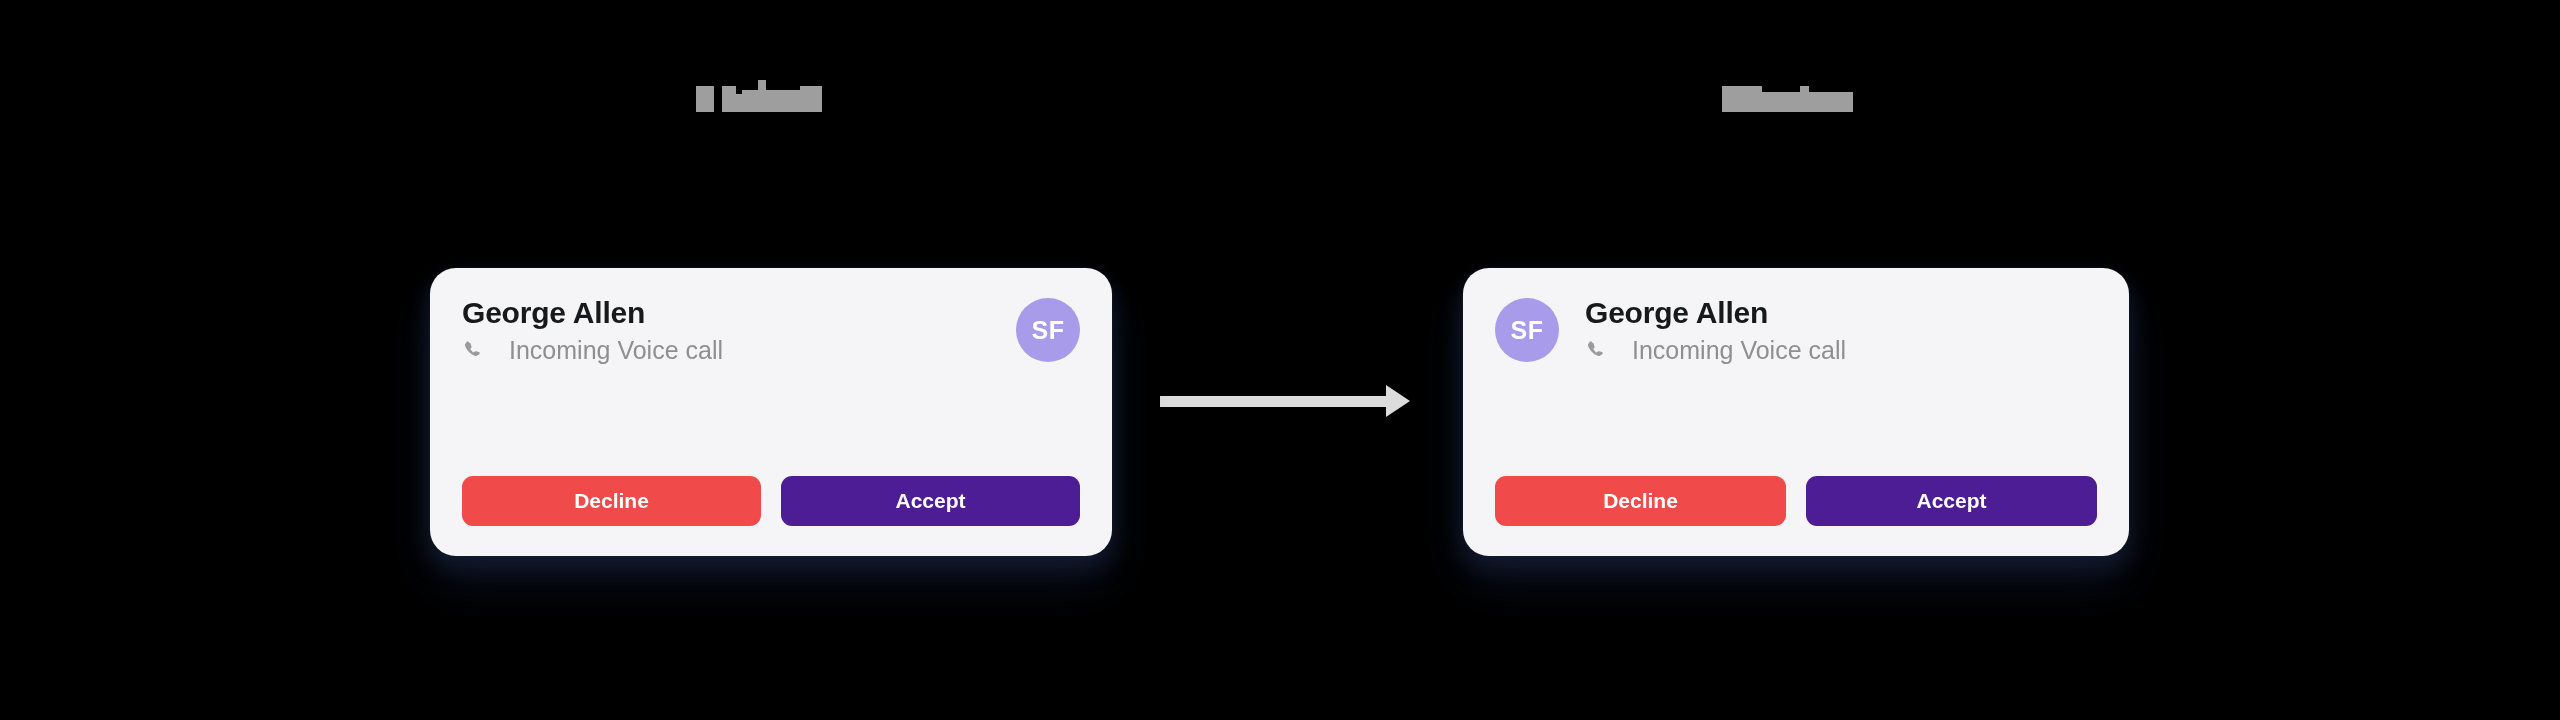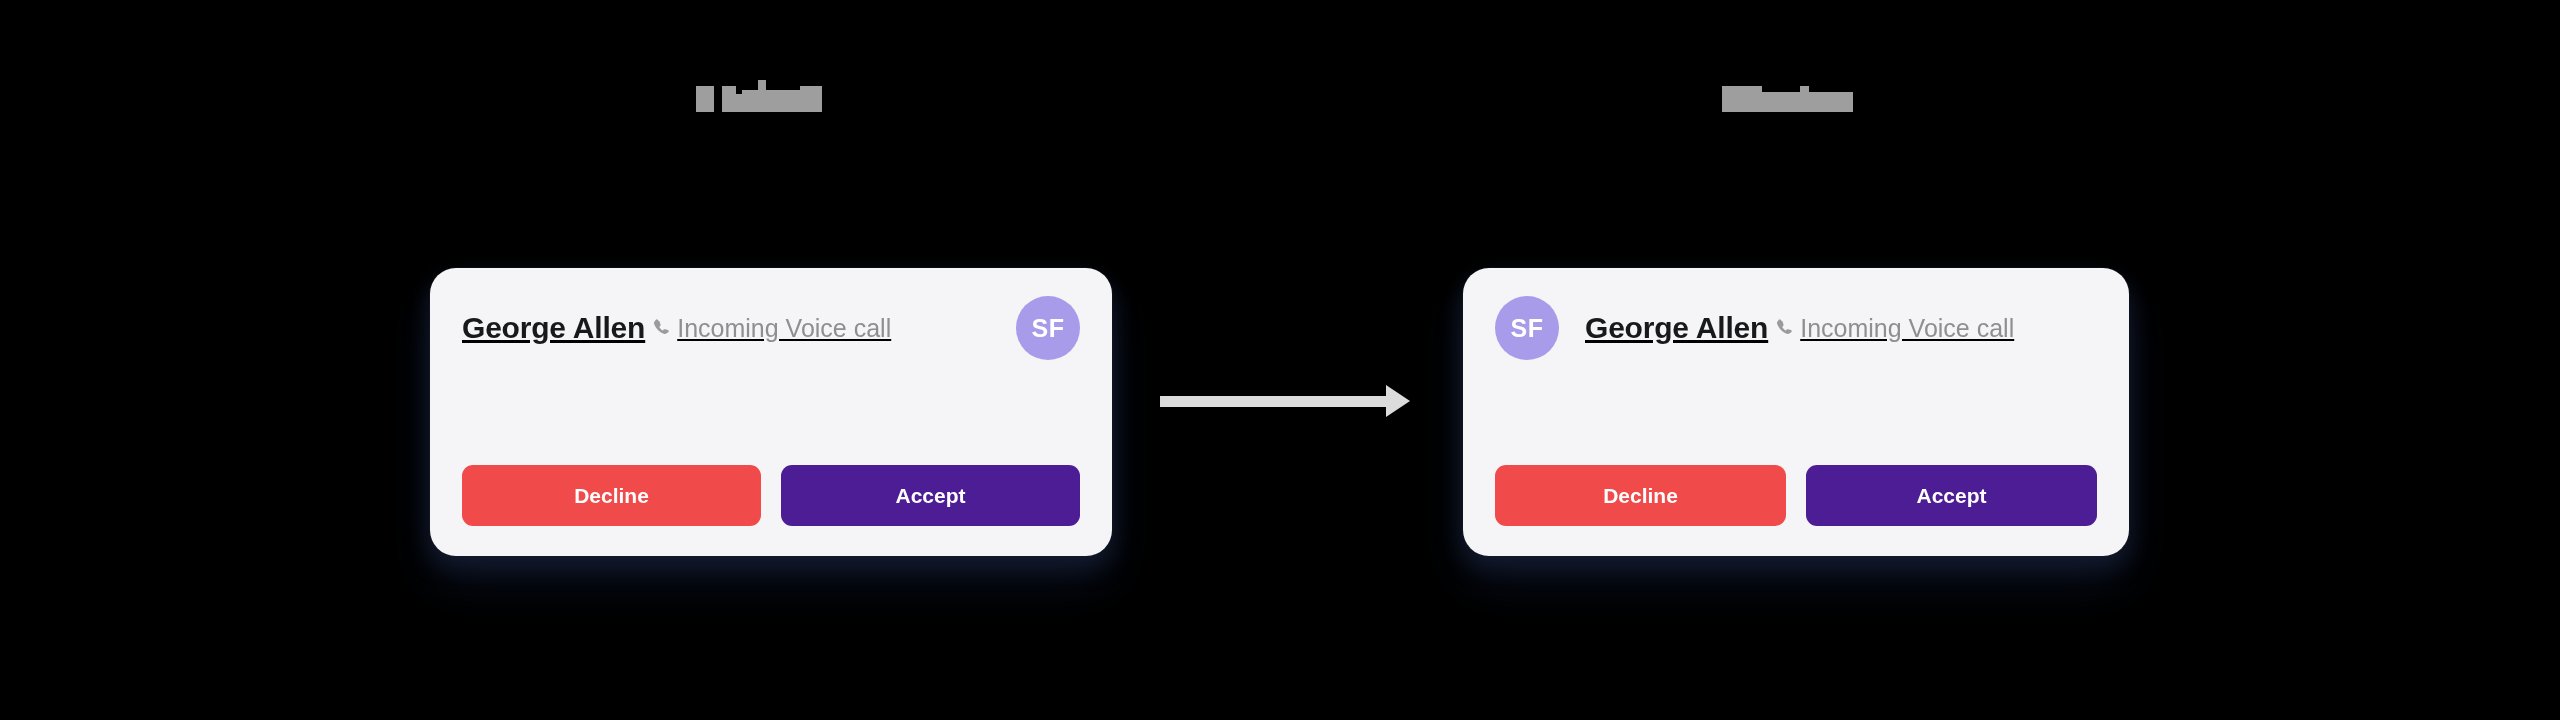--- a/index.html
+++ b/index.html
@@ -90,35 +90,35 @@
   #card-right { left: 1463px; top: 268px; width: 666px; height: 288px; }
 
   .card-head {
     display: flex;
     align-items: center;
     flex: 0 0 auto;
   }
   .card-head.avatar-right { justify-content: space-between; }
   .card-head.avatar-left  { justify-content: flex-start; gap: 26px; }
 
-  .caller-block { display: flex; flex-direction: row; gap: 6px; text-decoration: underline; }
+  .caller-block { display: flex; flex-direction: column; gap: 6px; }
 
   .caller-name {
     font-size: 30px;
     font-weight: bold;
     color: #18191c;
     line-height: 1.12;
     letter-spacing: -0.2px;
     white-space: nowrap;
   }
 
   .caller-status {
     display: flex;
     align-items: center;
-    gap: 4px;
+    gap: 25px;
     font-size: 25px;
     color: #8e8e93;
     line-height: 1.15;
     white-space: nowrap;
   }
   .phone-icon {
     width: 22px;
     height: 22px;
     flex: 0 0 auto;
     display: block;
@@ -139,21 +139,21 @@
     flex: 0 0 auto;
   }
 
   .actions {
     display: flex;
     gap: 20px;
     margin-top: auto;
   }
   .btn {
     flex: 1 1 0;
-    height: 61px;
+    height: 50px;
     border: none;
     border-radius: 11px;
     color: #ffffff;
     font-family: "Liberation Sans", sans-serif;
     font-size: 21px;
     font-weight: bold;
     cursor: pointer;
     display: flex;
     align-items: center;
     justify-content: center;

